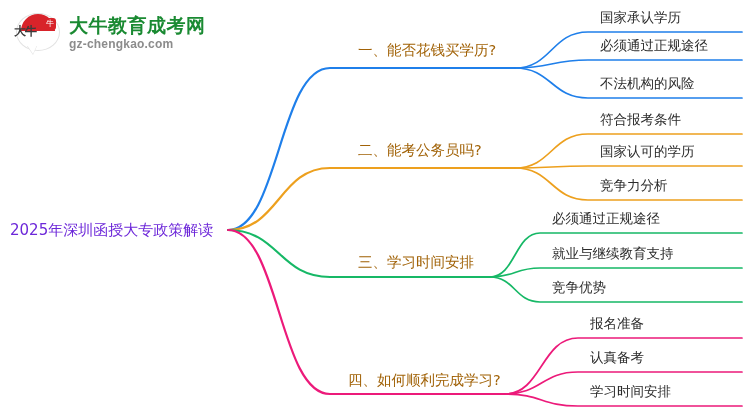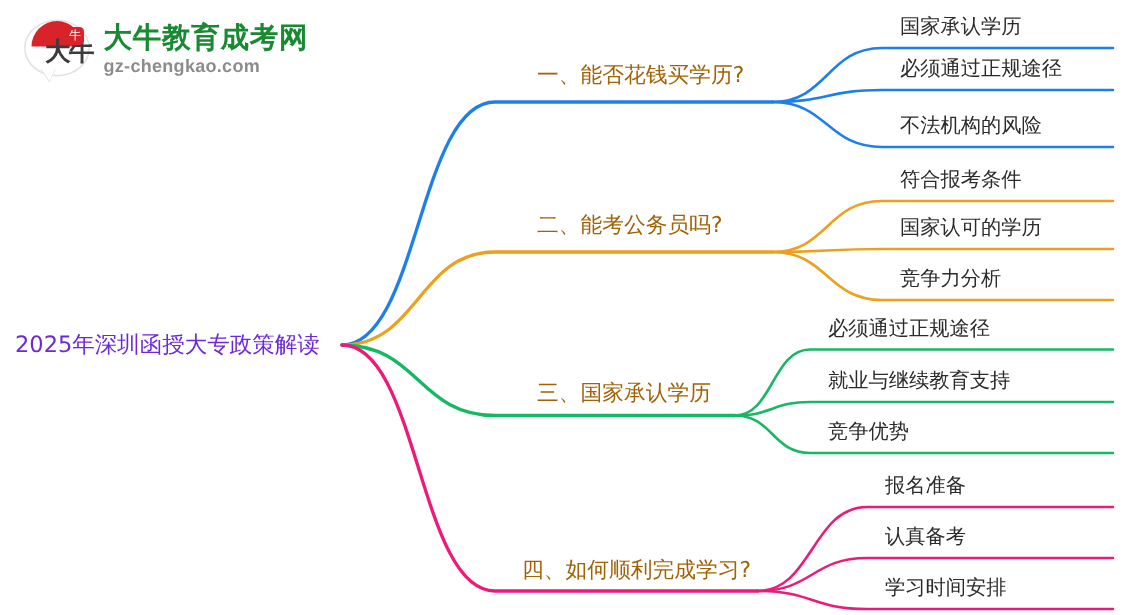--- a/index.html
+++ b/index.html
@@ -61,22 +61,22 @@
     width: 34px;
     height: 17px;
     background: #d8232a;
     border-radius: 17px 17px 0 0;
   }
   .logo-cn {
     position: absolute;
     left: 0;
     top: 12px;
     width: 48px;
-    text-align: right;
-    font-size: 17px;
+    text-align: left;
+    font-size: 12px;
     font-weight: bold;
     color: #3c3c3c;
     letter-spacing: -1px;
     font-family: "DejaVu Sans", sans-serif;
   }
   .logo-dot {
     position: absolute;
     right: 6px;
     top: 7px;
     width: 12px;
@@ -175,21 +175,21 @@
     </svg>
 <div class="node-label root-label" style="left: 10px; top: 230px;">2025年深圳函授大专政策解读</div>
     <div class="node-label branch-label" style="left: 358px; top: 50px;">一、能否花钱买学历?</div>
     <div class="node-label leaf-label" style="left: 600px; top: 18px;">国家承认学历</div>
     <div class="node-label leaf-label" style="left: 600px; top: 46px;">必须通过正规途径</div>
     <div class="node-label leaf-label" style="left: 600px; top: 84px;">不法机构的风险</div>
     <div class="node-label branch-label" style="left: 358px; top: 150px;">二、能考公务员吗?</div>
     <div class="node-label leaf-label" style="left: 600px; top: 120px;">符合报考条件</div>
     <div class="node-label leaf-label" style="left: 600px; top: 152px;">国家认可的学历</div>
     <div class="node-label leaf-label" style="left: 600px; top: 186px;">竞争力分析</div>
-    <div class="node-label branch-label" style="left: 358px; top: 262px;">三、国家承认学历</div>
+    <div class="node-label branch-label" style="left: 358px; top: 262px;">三、学习时间安排</div>
     <div class="node-label leaf-label" style="left: 552px; top: 219px;">必须通过正规途径</div>
     <div class="node-label leaf-label" style="left: 552px; top: 254px;">就业与继续教育支持</div>
     <div class="node-label leaf-label" style="left: 552px; top: 288px;">竞争优势</div>
     <div class="node-label branch-label" style="left: 348px; top: 380px;">四、如何顺利完成学习?</div>
     <div class="node-label leaf-label" style="left: 590px; top: 324px;">报名准备</div>
     <div class="node-label leaf-label" style="left: 590px; top: 358px;">认真备考</div>
     <div class="node-label leaf-label" style="left: 590px; top: 392px;">学习时间安排</div>
   </div>
 
 </body></html>

